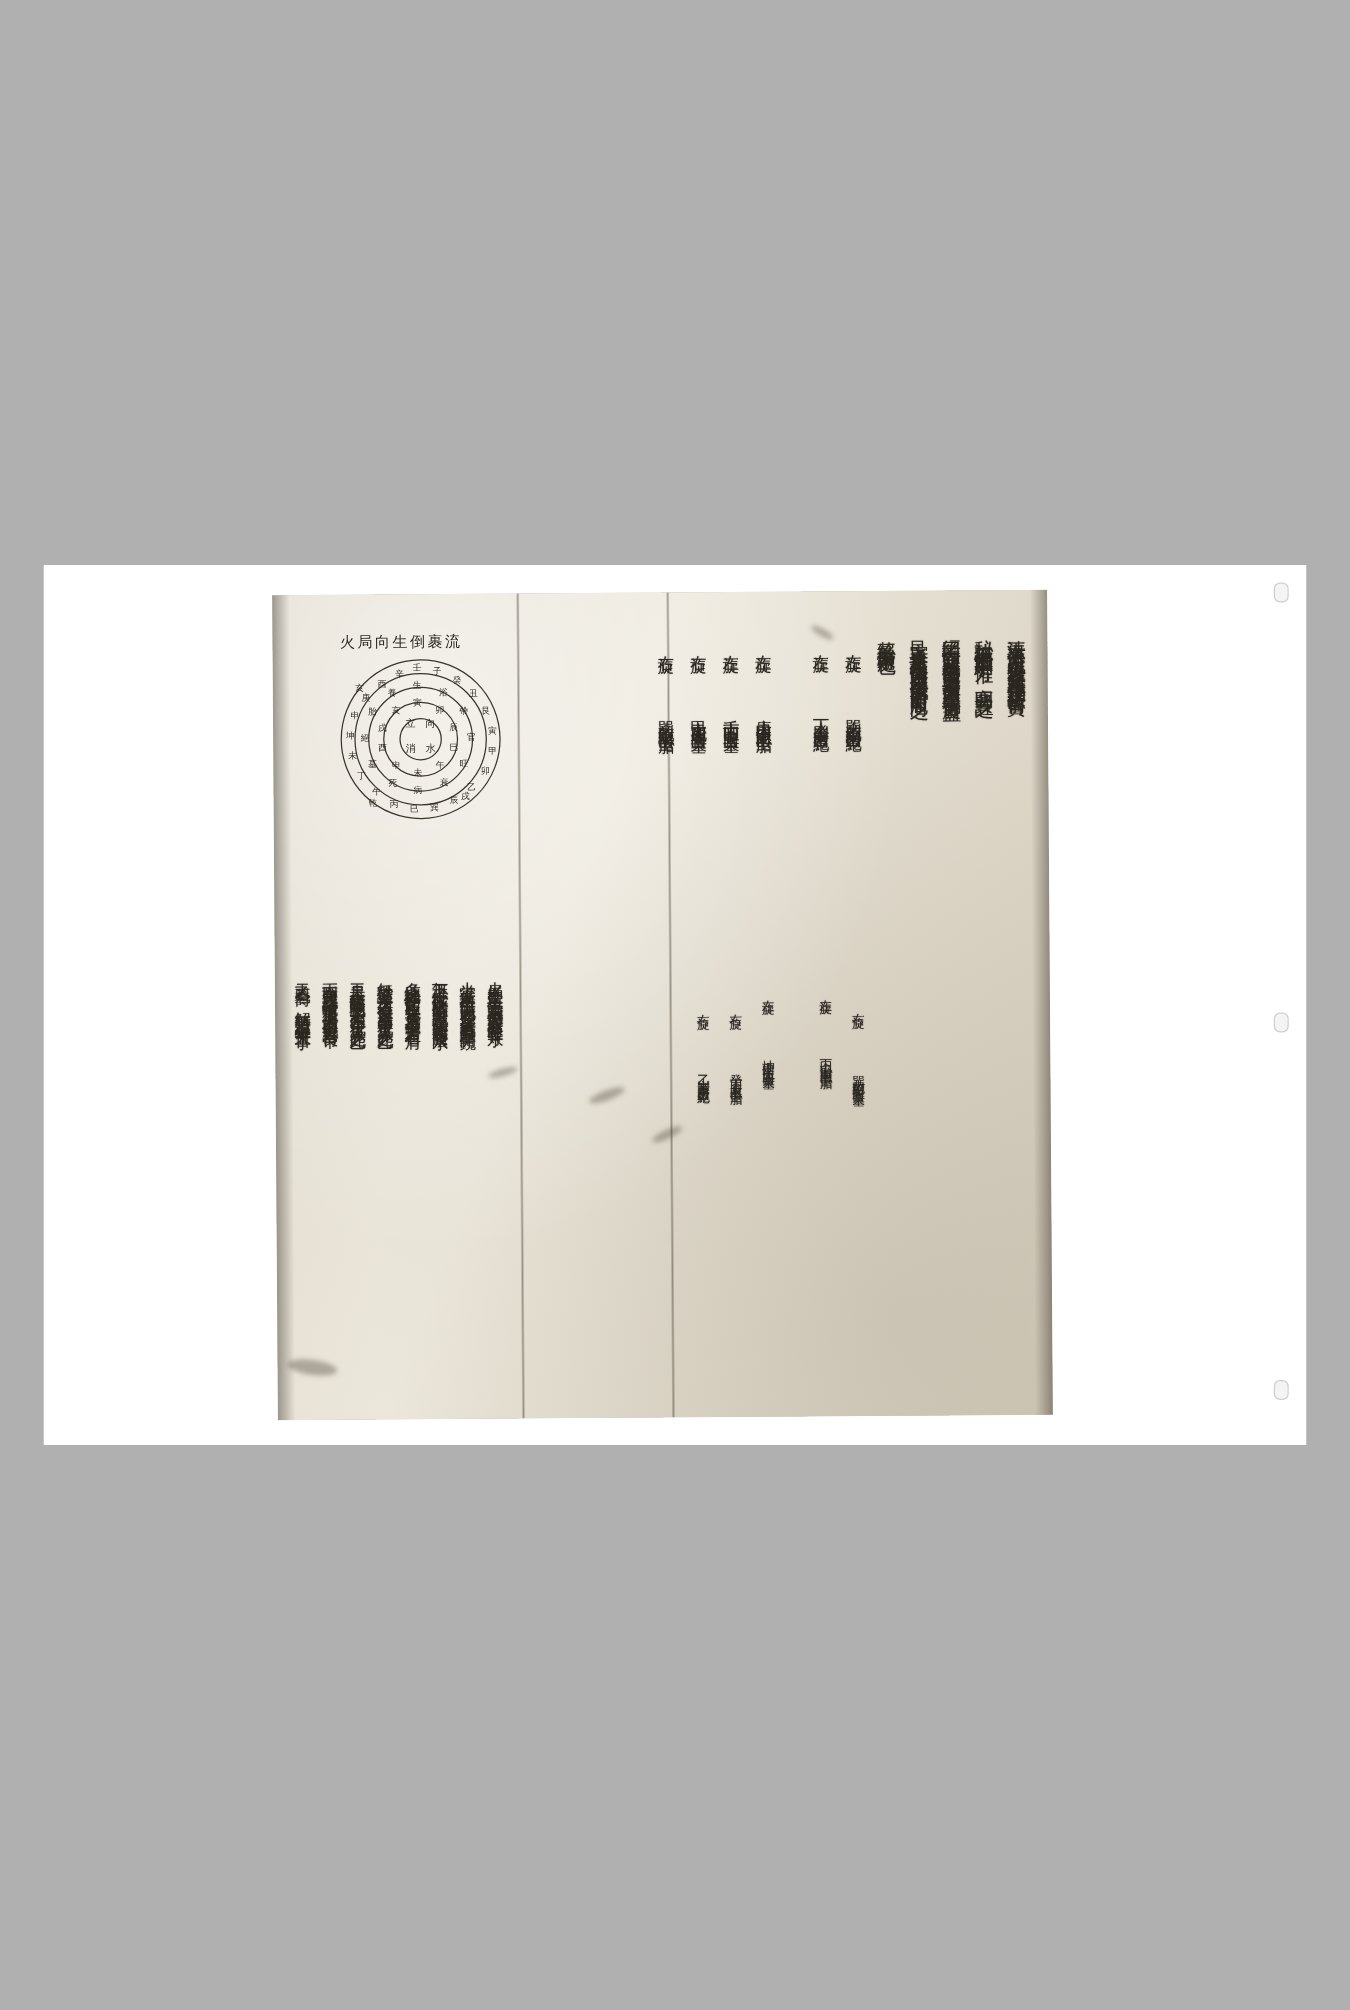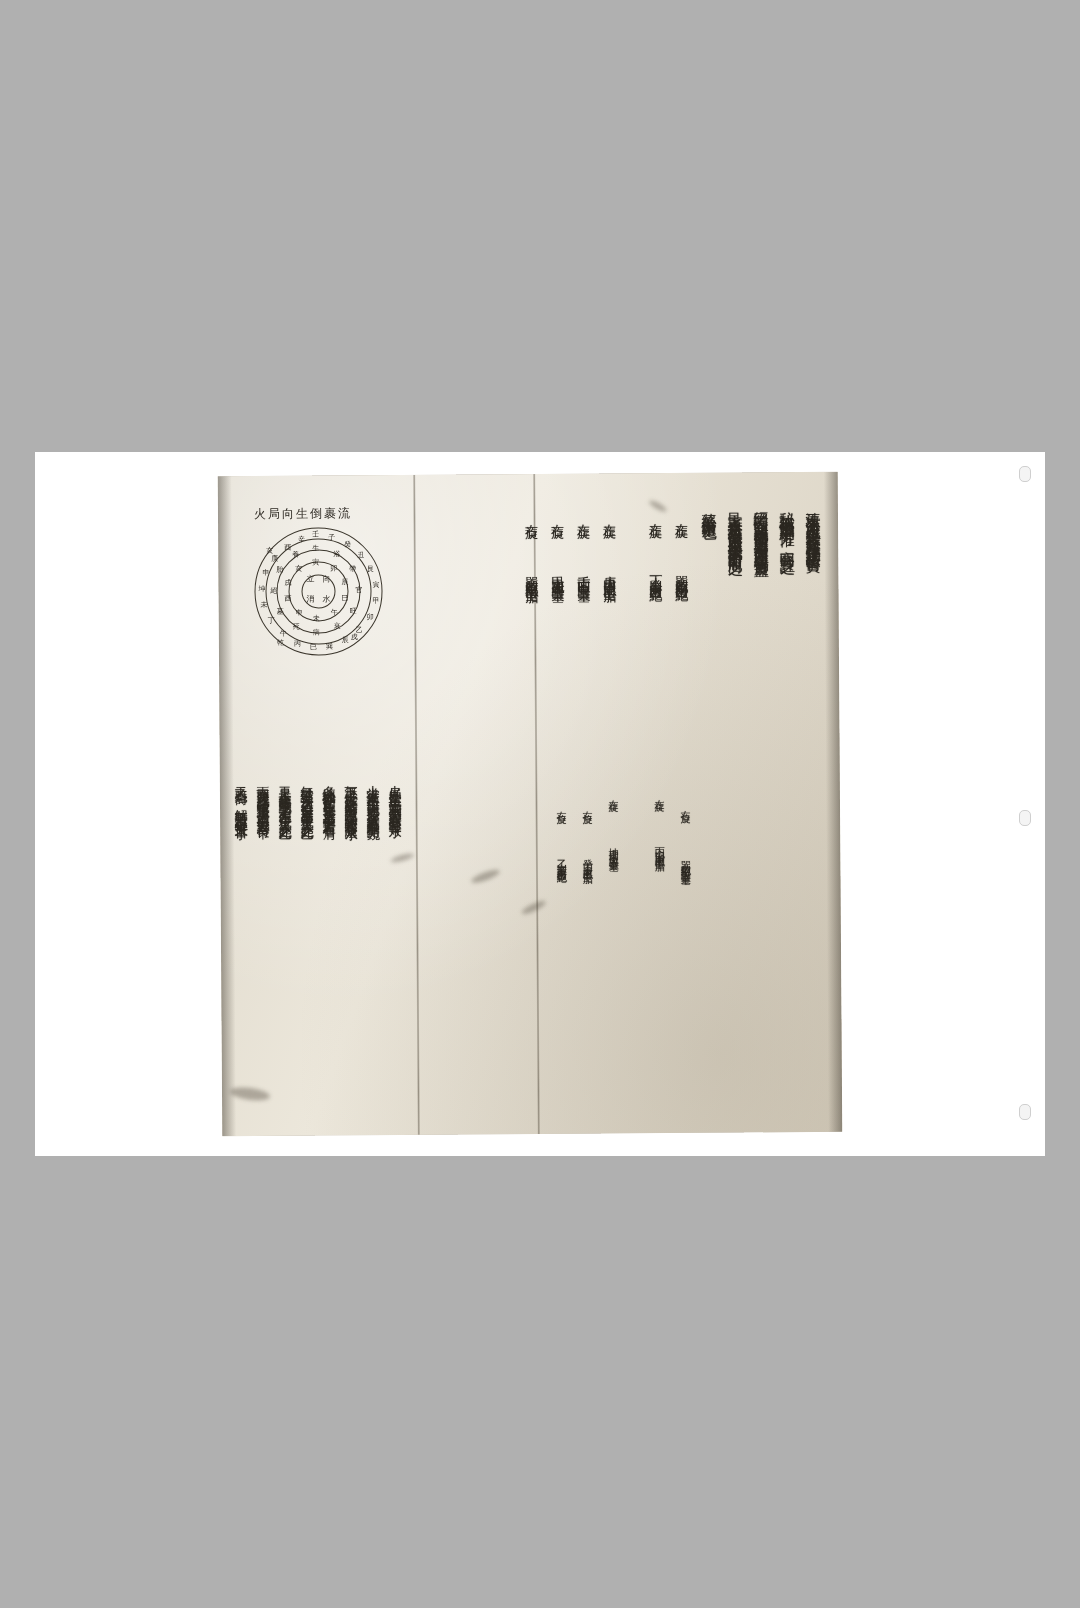--- a/index.html
+++ b/index.html
@@ -78,21 +78,21 @@
     white-space: nowrap;
     text-shadow: 0 0 1px rgba(0,0,0,0.45);
   }
   .big { font-size: 15px; }
   .mid { font-size: 13px; }
   .small { font-size: 10px; }
 
   
   .compass {
     position: absolute;
-    left: 36px;
+    left: 54px;
     top: 52px;
     width: 128px;
     height: 128px;
     text-align: center;
   }
   .ring {
     position: absolute;
     border: 1px solid #3a352b;
     border-radius: 50%;
     left: 50%; top: 50%;

